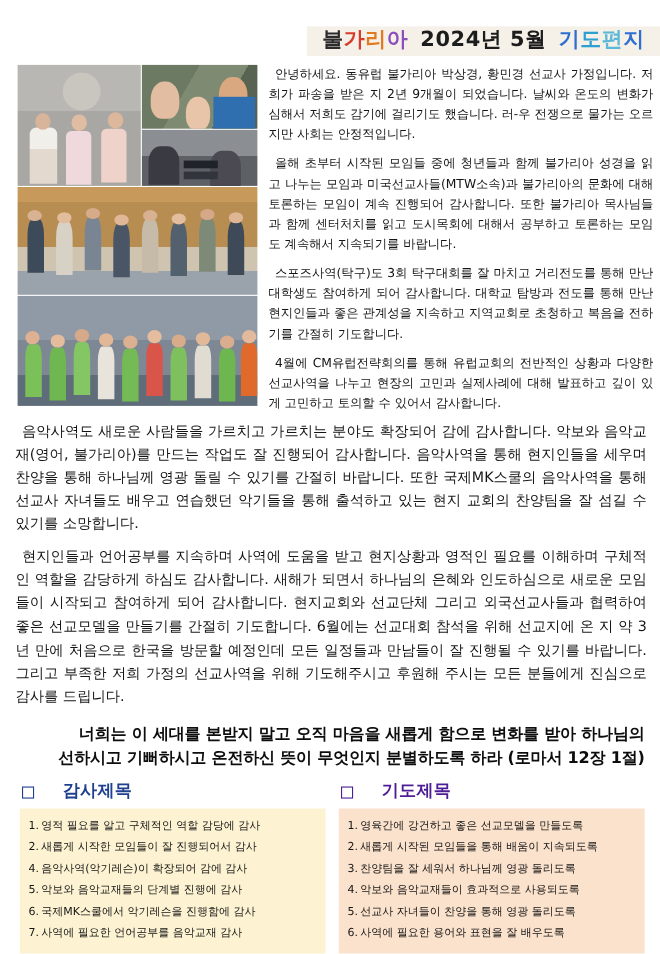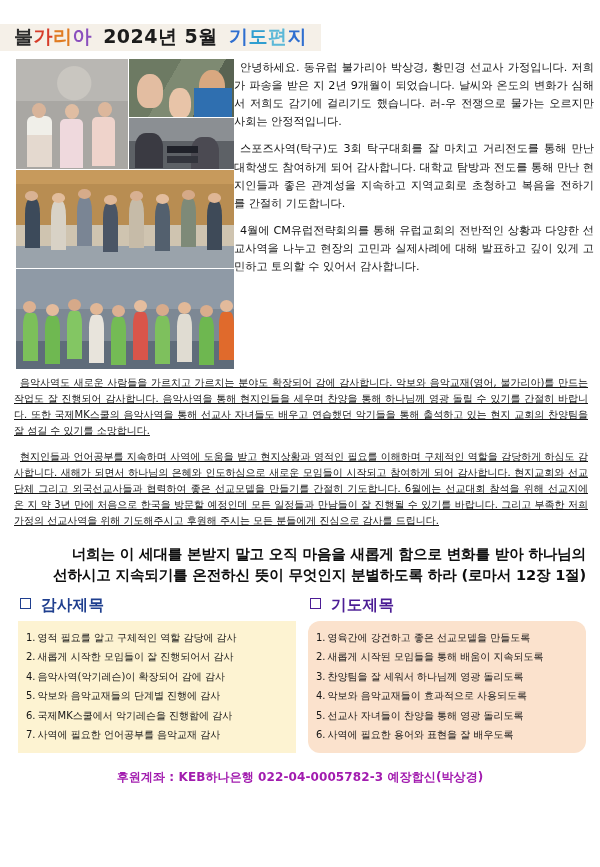--- a/index.html
+++ b/index.html
@@ -13,21 +13,21 @@
     height: 867px;
     overflow: hidden;
     font-family: "DejaVu Sans", "Liberation Sans", sans-serif;
     color: #1a1a1a;
     position: relative;
   }
 
   
   .title-wrap {
     padding-top: 24px;
-    text-align: left;
+    text-align: right;
   }
   .title-band {
     display: inline-block;
     background: #f5f0e8;
     padding: 2px 14px 4px 14px;
     font-size: 19px;
     font-weight: 700;
     letter-spacing: 0.5px;
     line-height: 1.1;
     white-space: nowrap;
@@ -163,39 +163,39 @@
     position: absolute; left: 3%; top: 32%; width: 6%; height: 12%;
     background: #ddb191; border-radius: 50%;
     box-shadow:
       23px 3px 0 0 #e4bb9c, 45px -2px 0 0 #d6a989, 67px 2px 0 0 #e1b796,
       89px 4px 0 0 #dcb092, 111px -1px 0 0 #e5bd9e, 133px 3px 0 0 #d8ab8b,
       155px 1px 0 0 #e2b998, 177px 4px 0 0 #d9ad8d, 197px -1px 0 0 #e3ba9b;
   }
 
   .intro-text {
     flex: 1 1 auto;
+    padding-left: 10px;
     font-size: 11.2px;
     line-height: 1.62;
     text-align: justify;
     color: #141414;
   }
   .intro-text p {
     margin: 0 0 9px 0;
     text-indent: 6px;
   }
   .intro-text p:last-child { margin-bottom: 0; }
 
   
   .body-text {
     padding: 6px 12px 0 14px;
-    font-size: 10px;
+    font-size: 13px;
     line-height: 1.62;
     text-align: justify;
     color: #141414;
-    text-decoration: underline;
   }
   .body-text p {
     margin: 0 0 9px 0;
     text-indent: 6px;
   }
 
   
   .verse {
     padding: 4px 14px 0 14px;
     text-align: right;
@@ -210,21 +210,22 @@
   
   .columns {
     display: flex;
     gap: 12px;
     padding: 12px 14px 0 18px;
   }
   .col { flex: 1 1 50%; }
 
   .col-head {
     display: flex;
-    gap: 10px;
+    align-items: center;
+    gap: 26px;
     margin-bottom: 7px;
     padding-left: 2px;
   }
   .bullet-sq {
     width: 9px; height: 9px;
     border: 1.8px solid currentColor;
     display: inline-block;
     flex: 0 0 auto;
   }
   .head-thanks { color: #1f3f8f; }
@@ -237,21 +238,21 @@
   }
 
   .col-box {
     padding: 7px 6px 8px 8px;
     font-size: 10px;
     font-weight: 400;
     line-height: 1.95;
     color: #151515;
   }
   .box-thanks { background: #fdf3d2; }
-  .box-prayer { background: #fbe2cd; border-radius: 12px; }
+  .box-prayer { background: #fbe2cd; }
   .col-box .item { white-space: nowrap; }
   .col-box .num { margin-right: 2px; }
 
   
   .footer {
     text-align: center;
     font-size: 12px;
     font-weight: 700;
     color: #a21caf;
     padding-top: 16px;
@@ -288,34 +289,35 @@
     <div class="ph ph-band">
       
     </div>
     <div class="ph ph-group">
       
     </div>
   </div>
 
   <div class="intro-text">
     <p>안녕하세요. 동유럽 불가리아 박상경, 황민경 선교사 가정입니다. 저희가 파송을 받은 지 2년 9개월이 되었습니다. 날씨와 온도의 변화가 심해서 저희도 감기에 걸리기도 했습니다. 러-우 전쟁으로 물가는 오르지만 사회는 안정적입니다.</p>
+    <p>올해 초부터 시작된 모임들 중에 청년들과 함께 불가리아 성경을 읽고 나누는 모임과 미국선교사들(MTW소속)과 불가리아의 문화에 대해 토론하는 모임이 계속 진행되어 감사합니다. 또한 불가리아 목사님들과 함께 센터처치를 읽고 도시목회에 대해서 공부하고 토론하는 모임도 계속해서 지속되기를 바랍니다.</p>
     <p>스포즈사역(탁구)도 3회 탁구대회를 잘 마치고 거리전도를 통해 만난 대학생도 참여하게 되어 감사합니다. 대학교 탐방과 전도를 통해 만난 현지인들과 좋은 관계성을 지속하고 지역교회로 초청하고 복음을 전하기를 간절히 기도합니다.</p>
     <p>4월에 CM유럽전략회의를 통해 유럽교회의 전반적인 상황과 다양한 선교사역을 나누고 현장의 고민과 실제사례에 대해 발표하고 깊이 있게 고민하고 토의할 수 있어서 감사합니다.</p>
   </div>
 </div>
 
 <div class="body-text">
   <p>음악사역도 새로운 사람들을 가르치고 가르치는 분야도 확장되어 감에 감사합니다. 악보와 음악교재(영어, 불가리아)를 만드는 작업도 잘 진행되어 감사합니다. 음악사역을 통해 현지인들을 세우며 찬양을 통해 하나님께 영광 돌릴 수 있기를 간절히 바랍니다. 또한 국제MK스쿨의 음악사역을 통해 선교사 자녀들도 배우고 연습했던 악기들을 통해 출석하고 있는 현지 교회의 찬양팀을 잘 섬길 수 있기를 소망합니다.</p>
   <p>현지인들과 언어공부를 지속하며 사역에 도움을 받고 현지상황과 영적인 필요를 이해하며 구체적인 역할을 감당하게 하심도 감사합니다. 새해가 되면서 하나님의 은혜와 인도하심으로 새로운 모임들이 시작되고 참여하게 되어 감사합니다. 현지교회와 선교단체 그리고 외국선교사들과 협력하여 좋은 선교모델을 만들기를 간절히 기도합니다. 6월에는 선교대회 참석을 위해 선교지에 온 지 약 3년 만에 처음으로 한국을 방문할 예정인데 모든 일정들과 만남들이 잘 진행될 수 있기를 바랍니다. 그리고 부족한 저희 가정의 선교사역을 위해 기도해주시고 후원해 주시는 모든 분들에게 진심으로 감사를 드립니다.</p>
 </div>
 
 <div class="verse">
   <div>너희는 이 세대를 본받지 말고 오직 마음을 새롭게 함으로 변화를 받아 하나님의</div>
   <div>
-    <span>선하시고 지속되기를 온전하신 뜻이 무엇인지 분별하도록 하라</span>
+    <span>선하시고 기뻐하시고 온전하신 뜻이 무엇인지 분별하도록 하라</span>
     <span class="ref">(로마서 12장 1절)</span>
   </div>
 </div>
 
 <div class="columns">
 
   <div class="col">
     <div class="col-head head-thanks">
       <span class="bullet-sq"></span>
       <span class="head-text">감사제목</span>

